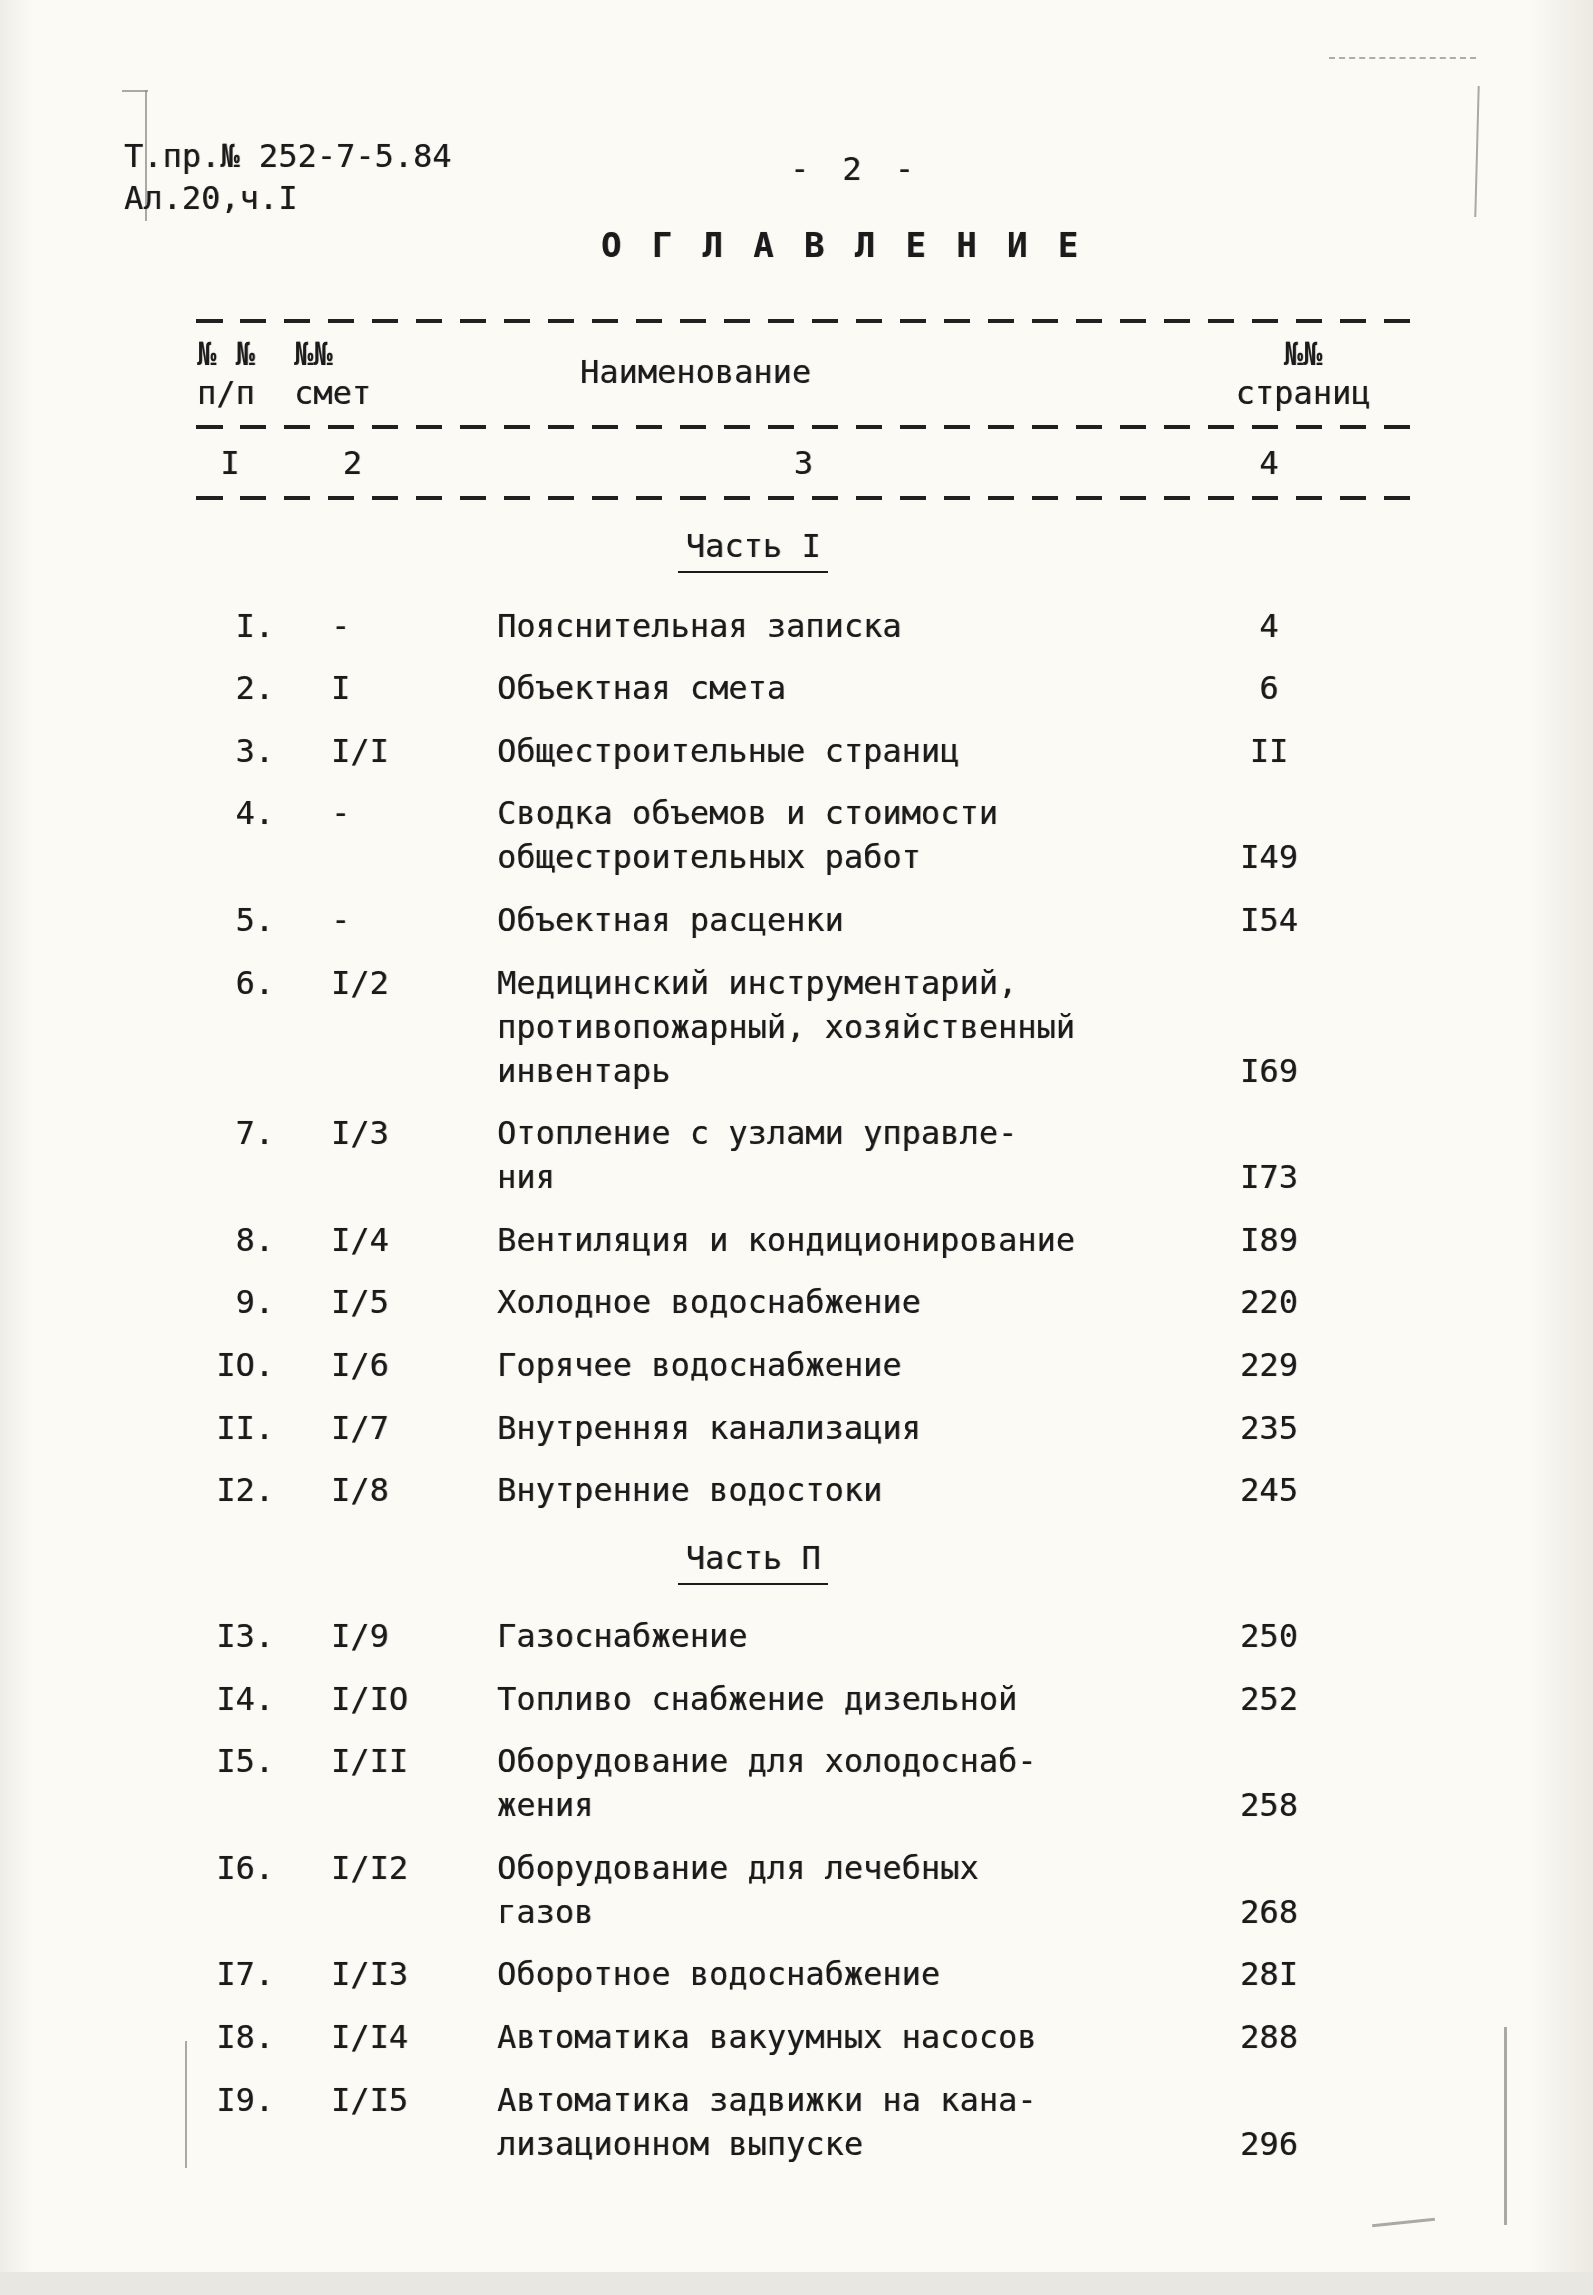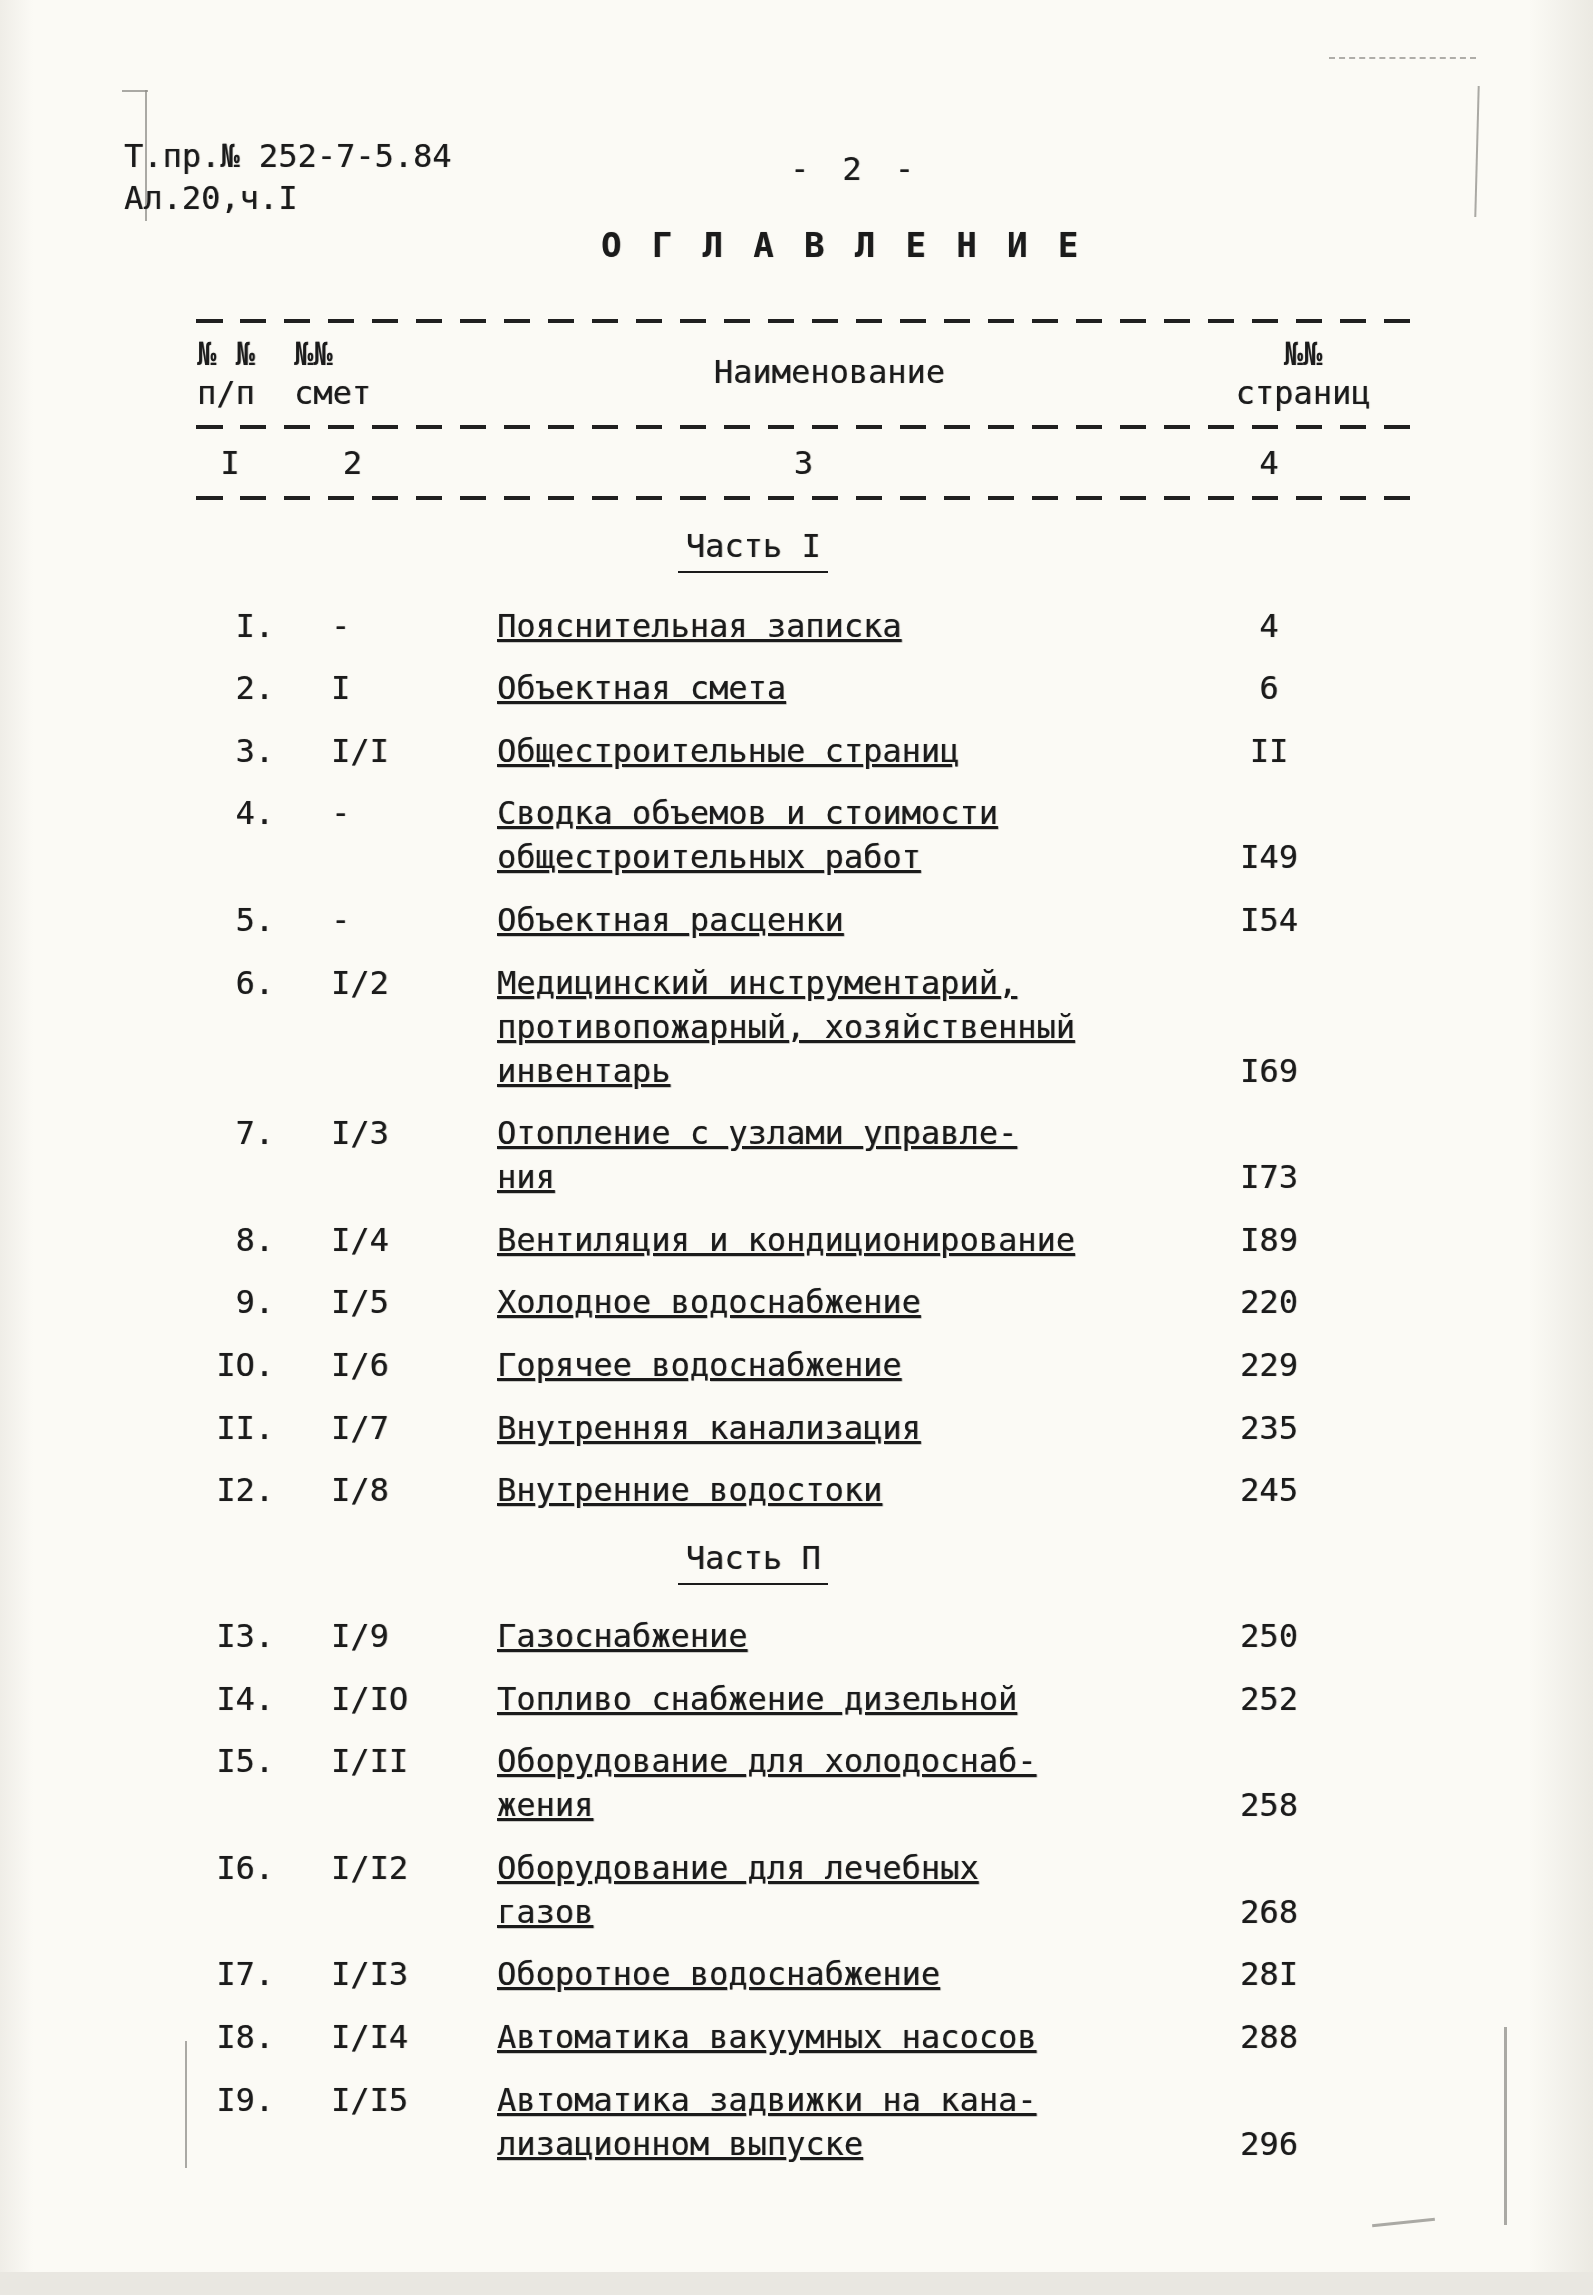--- a/index.html
+++ b/index.html
@@ -44,21 +44,21 @@
   .dashes {
     height: 3.9px; margin-left: 196px; width: 1229px;
     background: repeating-linear-gradient(90deg, #202020 0 26.5px, transparent 26.5px 44px);
   }
   .dash-top { margin-top: 319px; }
 
   .table-header { position: relative; height: 102px; }
   .th { position: absolute; white-space: pre-line; line-height: 39px; }
   .th-num   { left: 197px;  top: 11.8px; }
   .th-smeta { left: 294px;  top: 11.8px; }
-  .th-name  { left: 396px;  top: 30px; width: 549px; text-align: right; }
+  .th-name  { left: 421px;  top: 30px; width: 549px; text-align: center; }
   .th-pages { left: 1215px; top: 11.8px; width: 176px; text-align: center; }
 
   .grid4 {
     display: grid;
     grid-template-columns: 88px 157px 745px 186px;
     padding-left: 186px;
   }
   .index-row { margin: 11.8px 0; }
   .index-row > div { text-align: center; }
 
@@ -67,21 +67,21 @@
   .section-heading {
     display: inline-block;
     border-bottom: 2.9px solid #1b1b1b;
     padding: 0 7.8px 2.9px 7.8px;
     font-weight: normal;
   }
 
   .toc-row { margin-bottom: 18.6px; align-items: start; }
   .cell-num   { text-align: right; }
   .cell-smeta { padding-left: 57px; }
-  .cell-name  { padding-left: 66px; white-space: pre-line; text-decoration: underline; }
+  .cell-name  { padding-left: 66px; white-space: pre-line; }
   .cell-page  { text-align: center; align-self: end; }
 </style>
 </head>
 <body>
 
 <div class="page">
 
   <div class="scan-mark mark-tl-v"></div>
   <div class="scan-mark mark-tl-t"></div>
   <div class="scan-mark mark-tr-v"></div>

